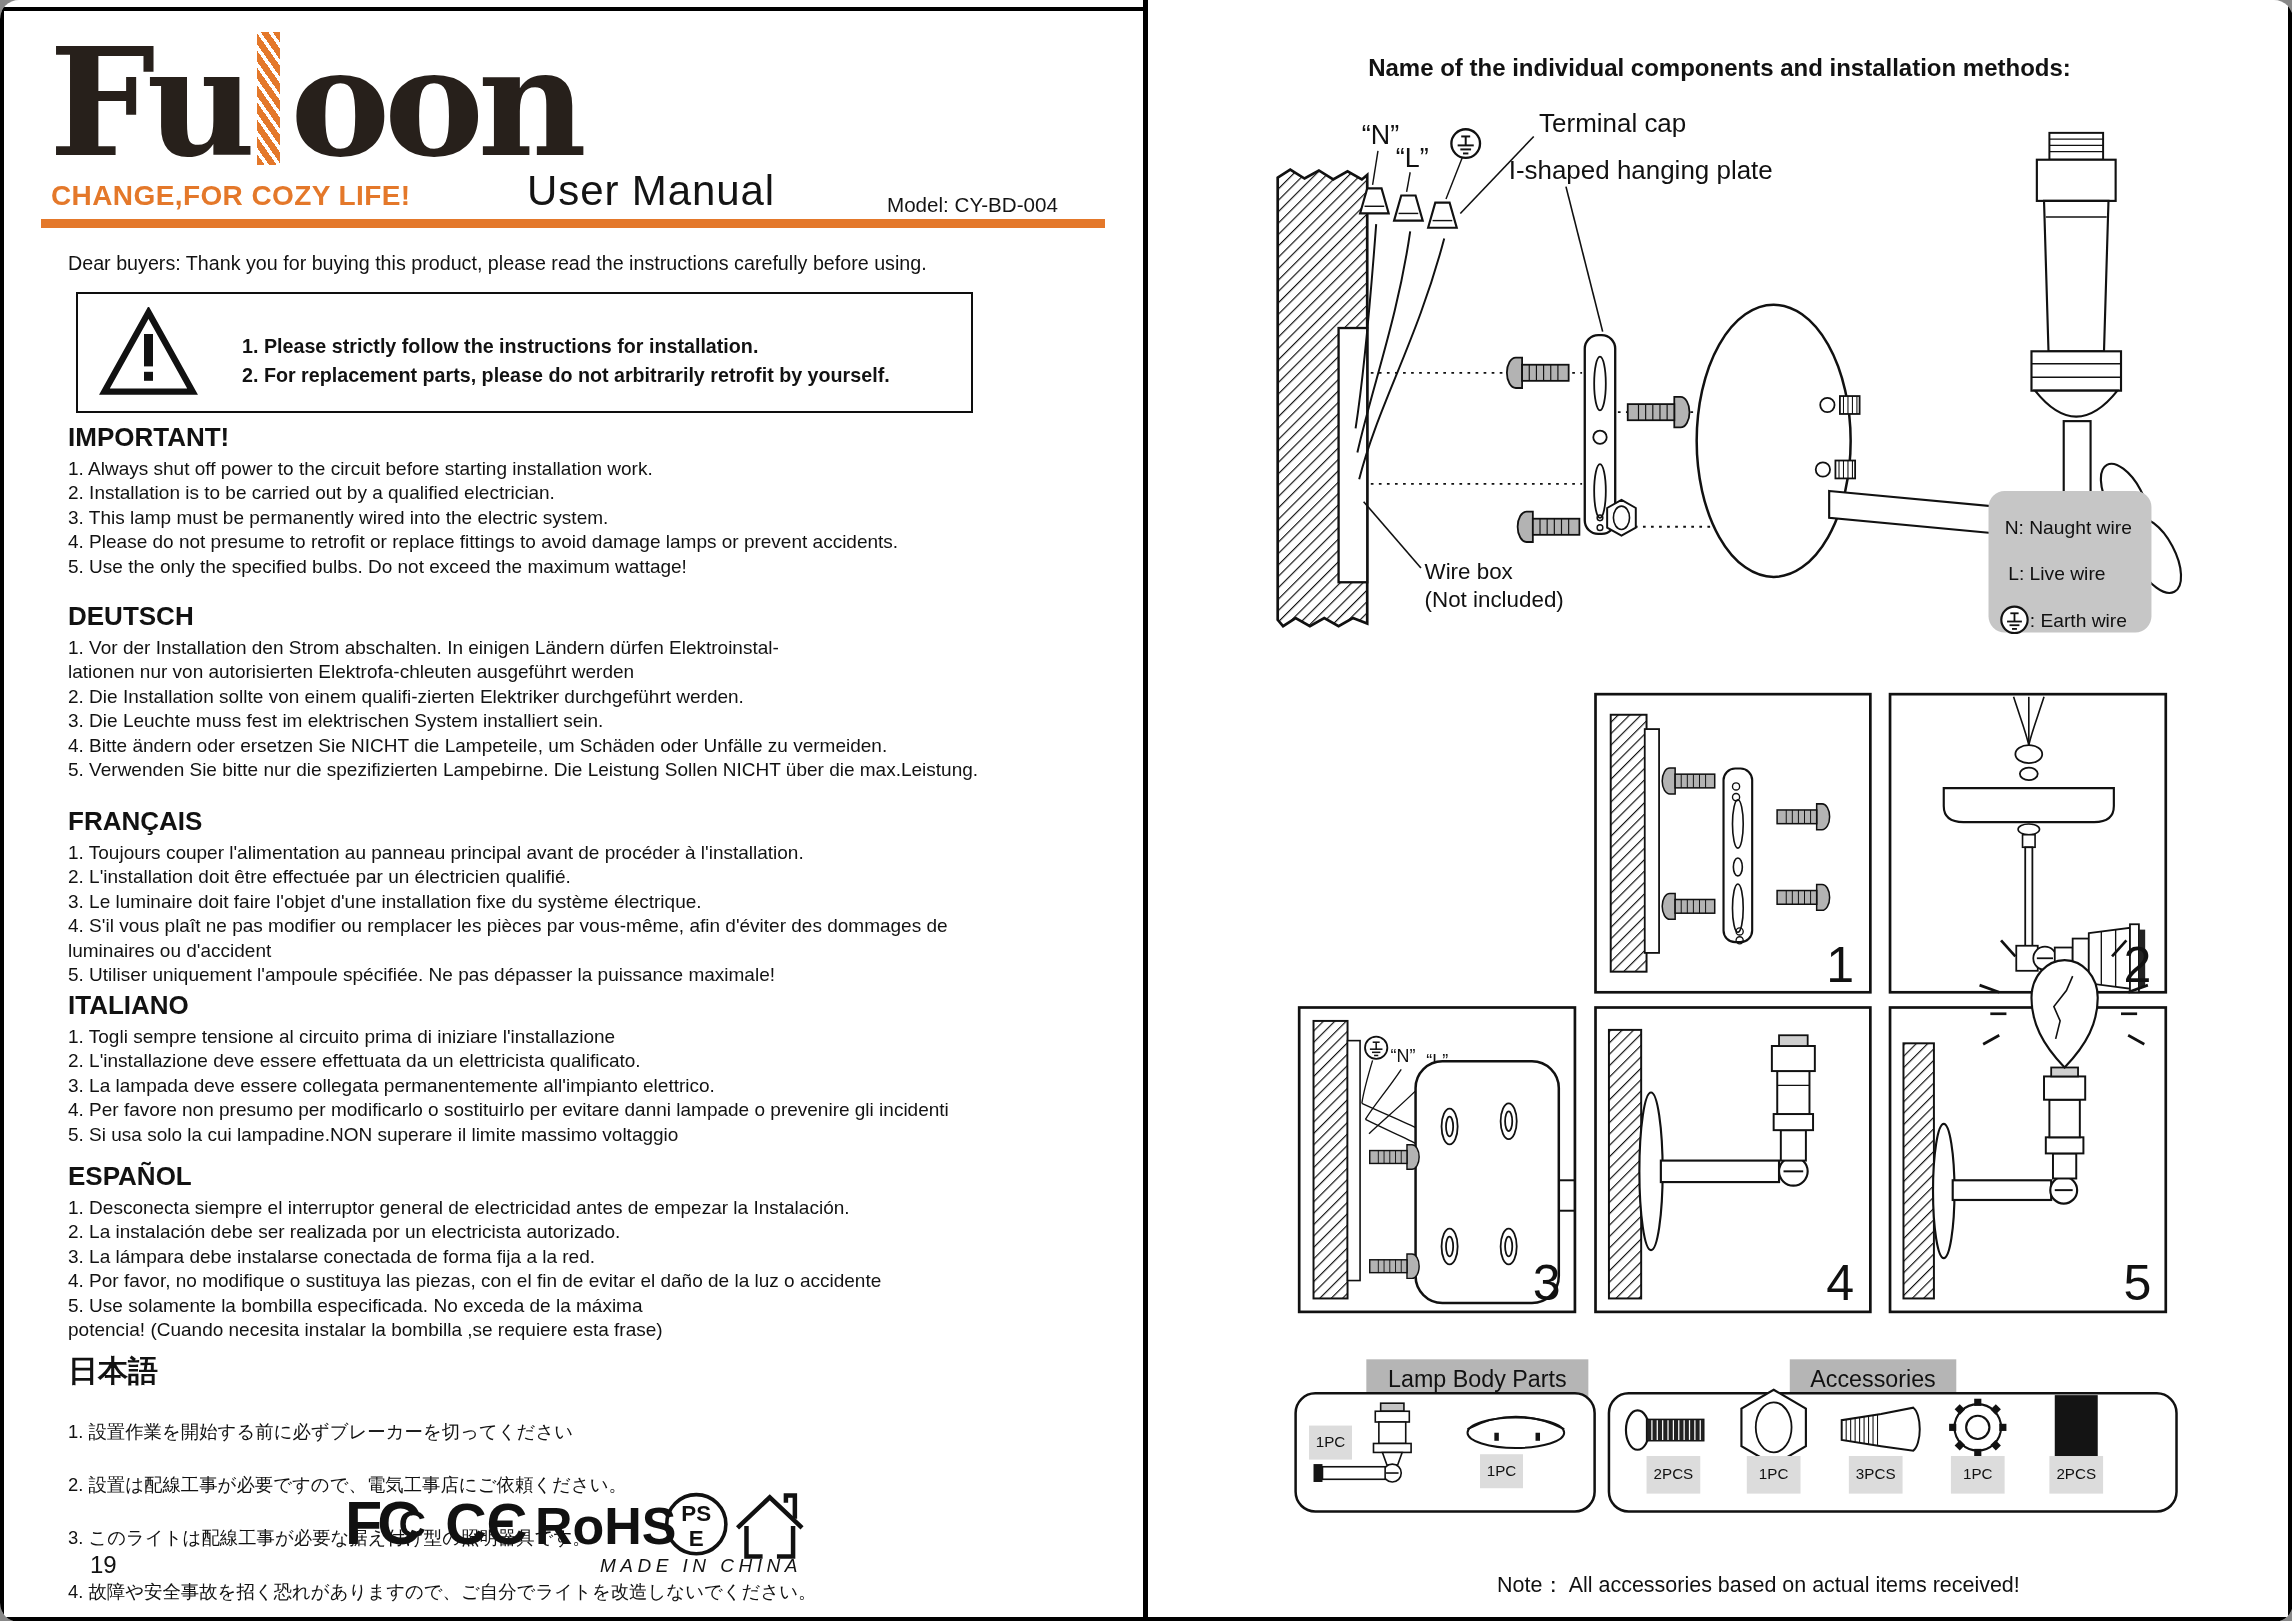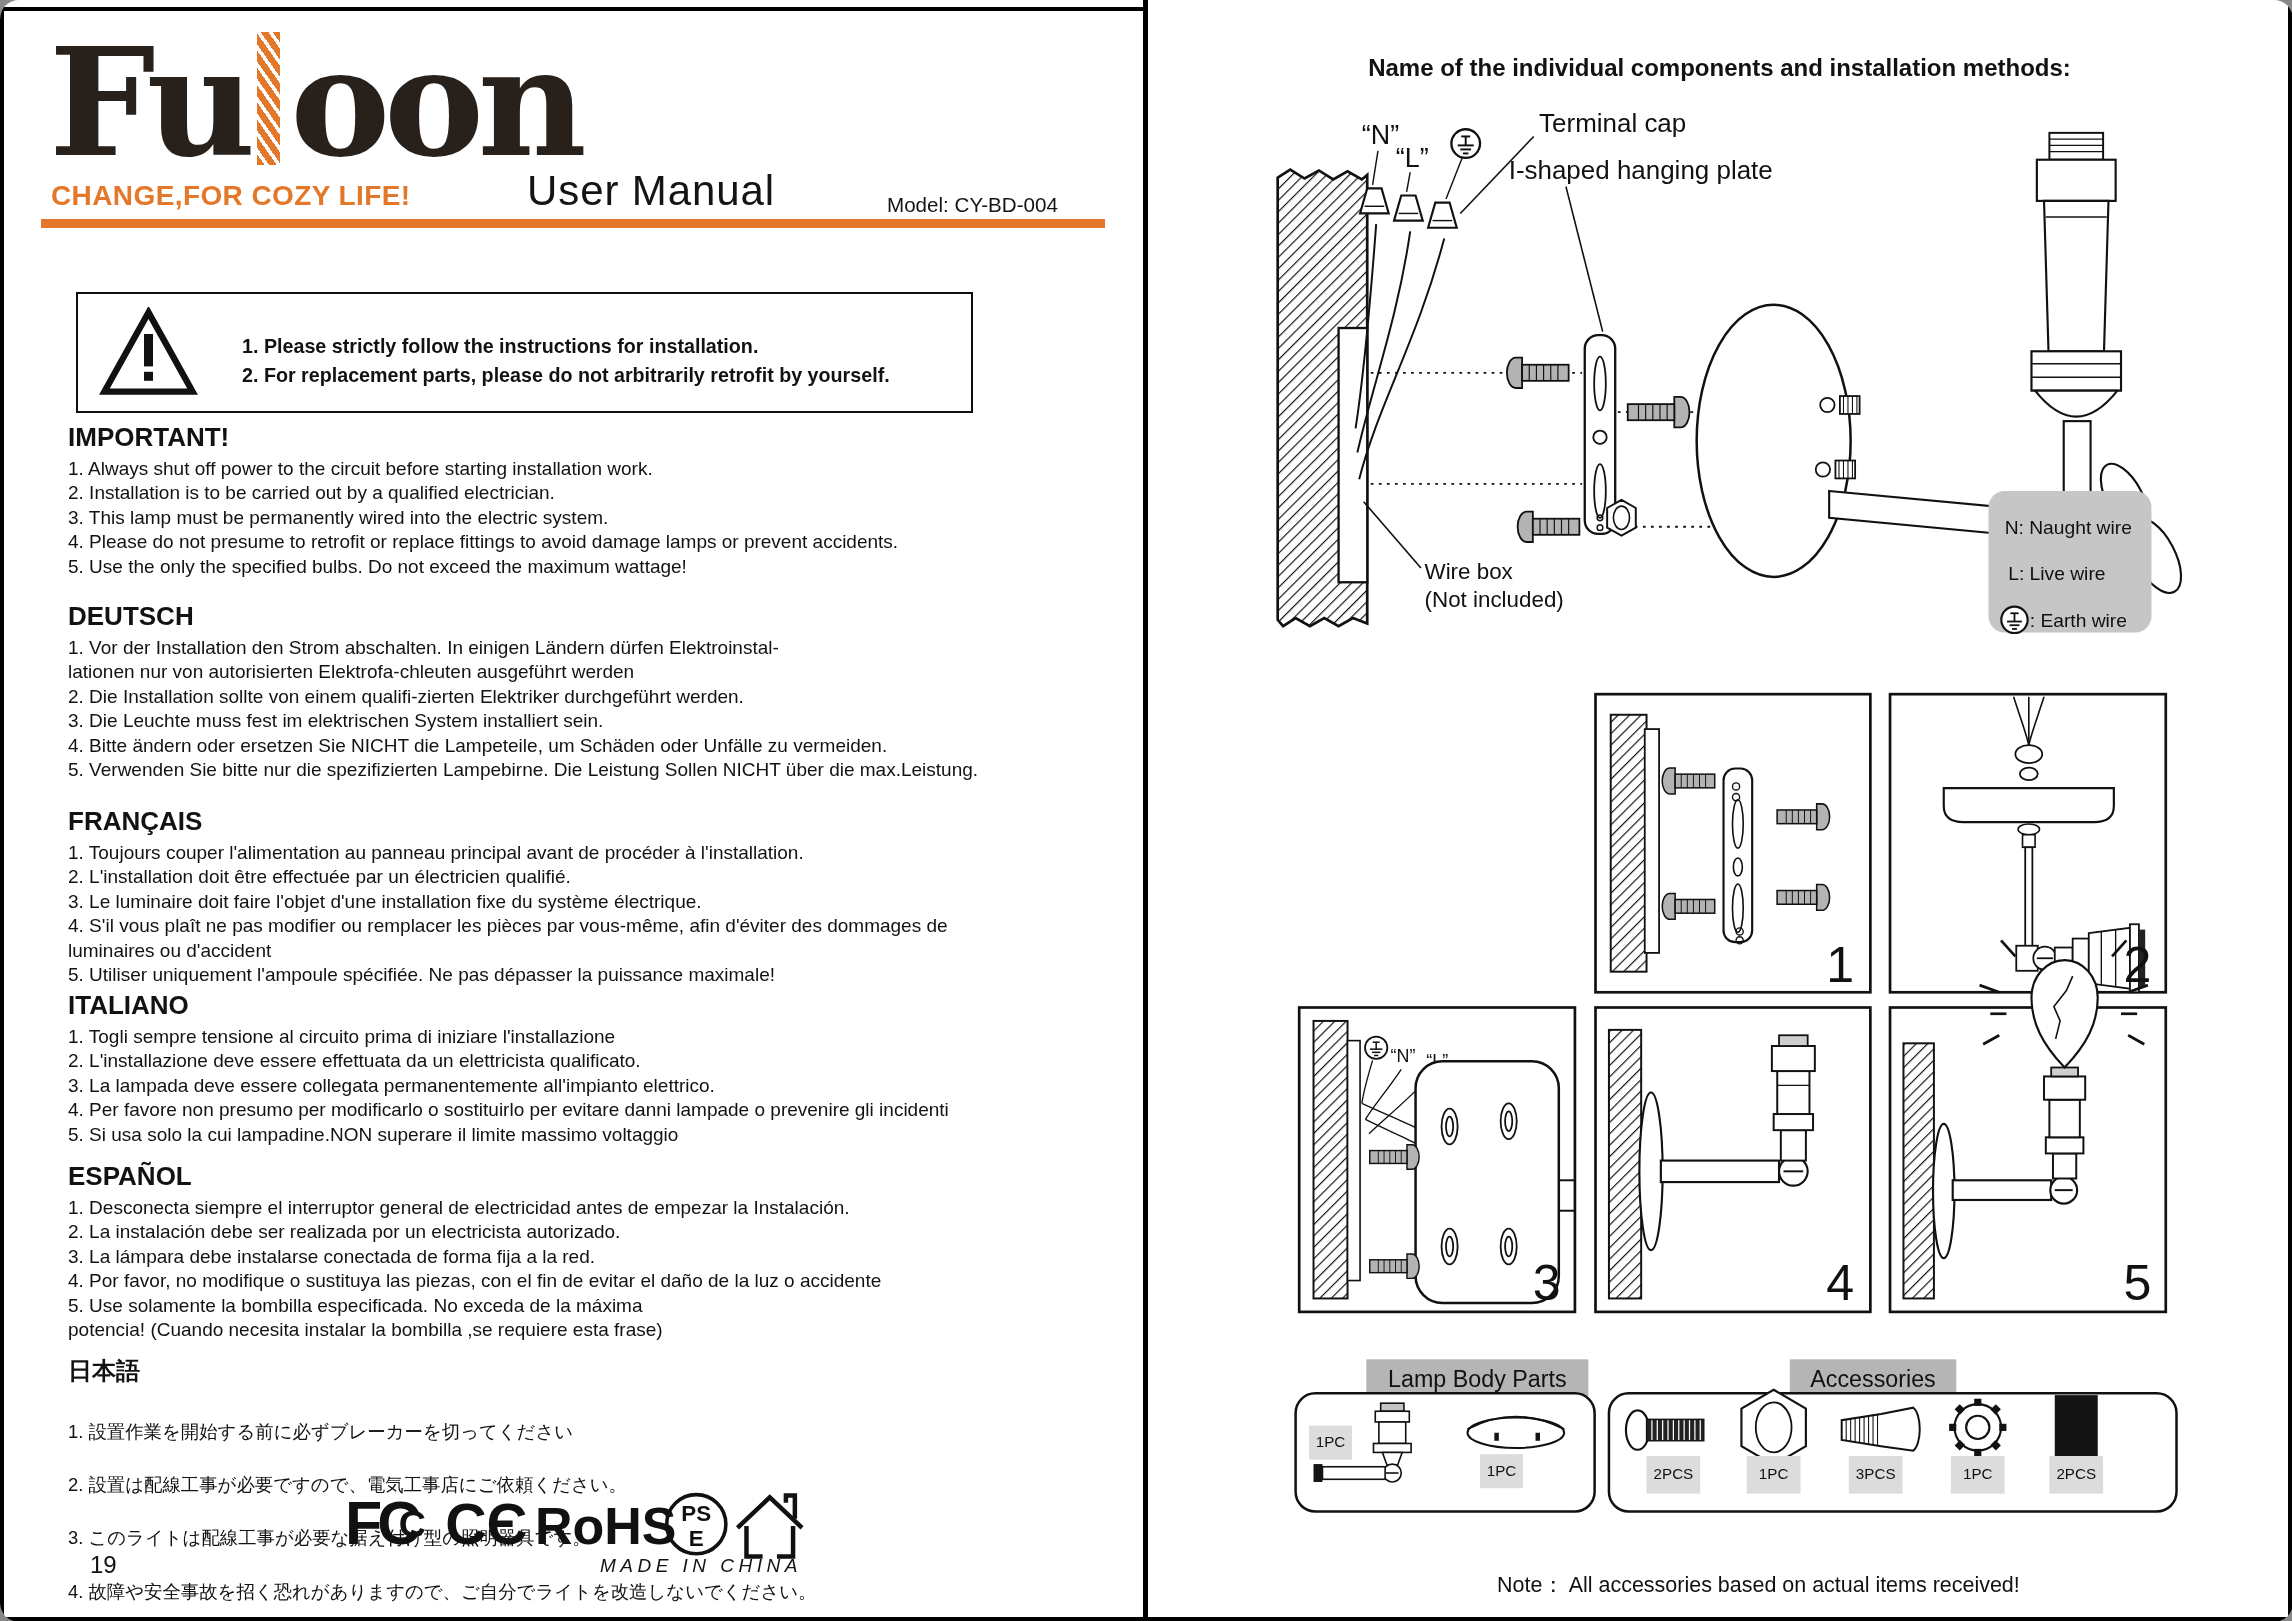--- a/index.html
+++ b/index.html
@@ -63,20 +63,21 @@
 
   <div class="abs logo">
     <span class="lg">Fu</span>
     <span class="logo-bar"></span>
     <span class="lg">oon</span>
   </div>
   <div class="abs tagline">CHANGE,FOR COZY LIFE!</div>
   <div class="abs um-title">User Manual</div>
   <div class="abs um-model">Model: CY-BD-004</div>
   <div class="abs orange-rule"></div>
+  <div class="abs greeting">Dear buyers: Thank you for buying this product, please read the instructions carefully before using.</div>
 
   <div class="abs warnbox"></div>
   <svg class="abs warn-tri" width="99" height="90" viewBox="0 0 110 100">
     <polygon points="55,6 104,94 6,94" fill="#fff" stroke="#111" stroke-width="7"></polygon>
     <rect x="50" y="30" width="10" height="36" fill="#111"></rect>
     <rect x="50" y="72" width="10" height="10" fill="#111"></rect>
   </svg>
   <div class="abs warn-l1">1. Please strictly follow the instructions for installation.</div>
   <div class="abs warn-l2">2. For replacement parts, please do not arbitrarily retrofit by yourself.</div>
 
@@ -127,21 +128,21 @@
     <div class="gap"></div>
     <p>1. Desconecta siempre el interruptor general de electricidad antes de empezar la Instalación.</p>
     <p>2. La instalación debe ser realizada por un electricista autorizado.</p>
     <p>3. La lámpara debe instalarse conectada de forma fija a la red.</p>
     <p>4. Por favor, no modifique o sustituya las piezas, con el fin de evitar el daño de la luz o accidente</p>
     <p>5. Use solamente la bombilla especificada. No exceda de la máxima</p>
     <p>potencia! (Cuando necesita instalar la bombilla ,se requiere esta frase)</p>
   </div>
 
   <div class="abs sec jp" style="top:1356px">
-    <h2 style="font-size:24px">日本語</h2>
+    <h2 style="font-size:30px">日本語</h2>
     <div class="gap"></div>
     <p>1. 設置作業を開始する前に必ずブレーカーを切ってください</p>
     <p>2. 設置は配線工事が必要ですので、電気工事店にご依頼ください。</p>
     <p>3. このライトは配線工事が必要な据え付け型の照明器具です。</p>
     <p>4. 故障や安全事故を招く恐れがありますので、ご自分でライトを改造しないでください。</p>
     <p>5. 電球を取り付ける際、是非指定の電球をご使用ください。最大ワットを超えないでください。</p>
   </div>
 
   <svg class="abs certrow" width="466" height="72" viewBox="0 0 520 80">
     <g>

